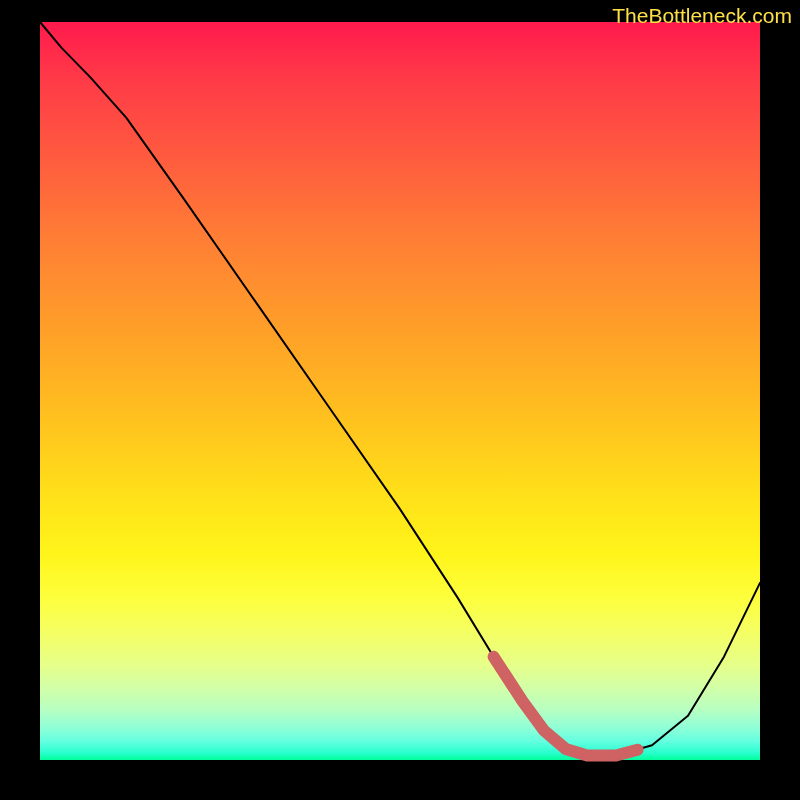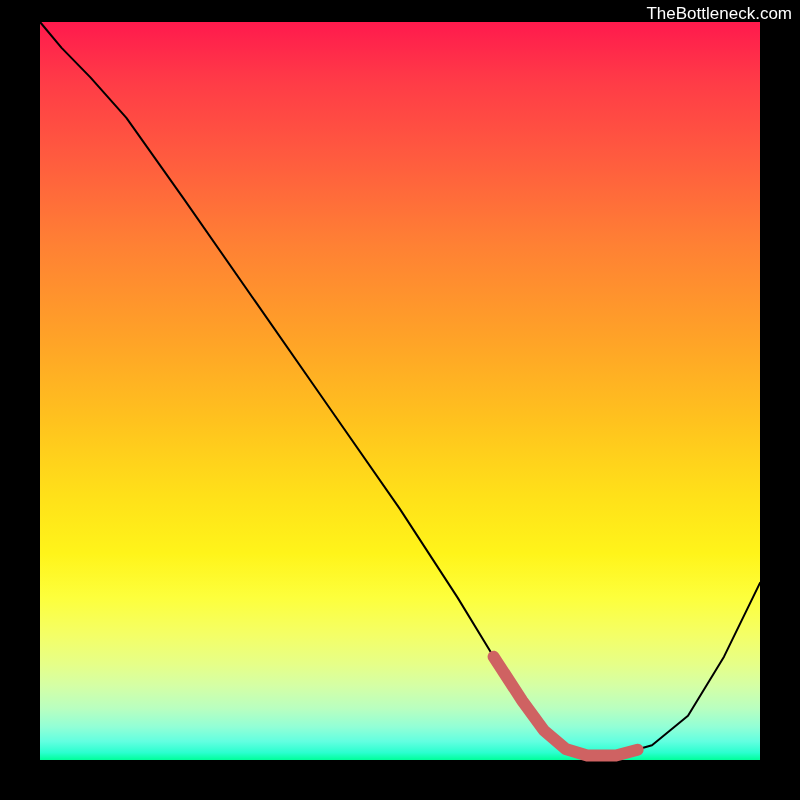--- a/index.html
+++ b/index.html
@@ -7,23 +7,23 @@
   .container {
     width: 800px;
     height: 800px;
     position: relative;
     background: #000;
   }
   .watermark {
     position: absolute;
     top: 4px;
     right: 8px;
-    color: #ffffff;
+    color: #fde047;
     font-family: Arial, Helvetica, sans-serif;
-    font-size: 17px;
+    font-size: 21px;
     font-weight: 500;
     z-index: 5;
   }
   .plot-area {
     position: absolute;
     left: 40px;
     top: 22px;
     width: 720px;
     height: 738px;
   }

